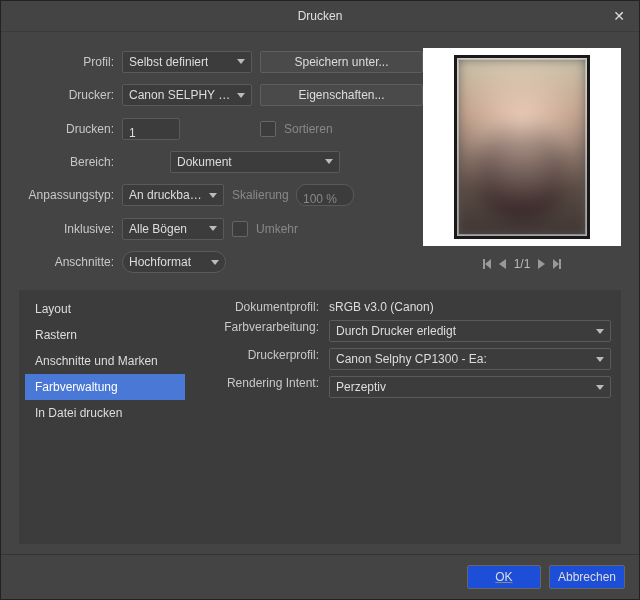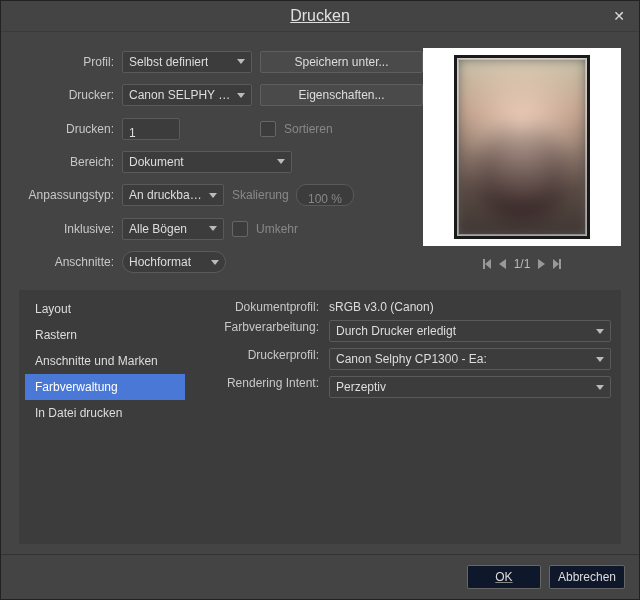--- a/index.html
+++ b/index.html
@@ -16,21 +16,21 @@
     box-sizing: border-box;
     display: flex; flex-direction: column;
   }
   .titlebar {
     height: 30px; line-height: 30px;
     background: #444444;
     position: relative; text-align: center;
     flex: 0 0 auto;
     border-bottom: 1px solid #3a3a3a;
   }
-  .titlebar .title { color: #e0e0e0; font-size: 16px; text-decoration: underline; }
+  .titlebar .title { color: #e0e0e0; font-size: 12px; }
   .titlebar .close {
     position: absolute; right: 0; top: 0;
     width: 40px; height: 30px; line-height: 30px;
     text-align: center; color: #ddd; font-size: 14px;
     cursor: pointer;
   }
   .body {
     flex: 1 1 auto;
     padding: 16px 18px 10px 18px;
     display: flex; flex-direction: column;
@@ -153,21 +153,21 @@
   .static { color: #ddd; }
 
   .footer {
     height: 44px; flex: 0 0 44px;
     border-top: 1px solid #333;
     display: flex; align-items: center; justify-content: flex-end;
     padding: 0 14px; gap: 8px;
   }
   .footer .btn {
     min-width: 74px; height: 24px; line-height: 22px;
-    background: #0f172a; border: 1px solid #666;
+    background: #1d4ed8; border: 1px solid #666;
   }
 </style>
 </head>
 <body>
 
 <div class="window">
 
   <div class="titlebar">
     <span class="title">Drucken</span>
     <div class="close">
@@ -198,33 +198,33 @@
         <div class="lbl">Drucken:</div>
         <div class="input" style="grid-column:2; width:58px;">
           <input value="1" style="">
         </div>
         <div class="chkwrap">
           <span class="checkbox"></span>
           <span class="chklabel">Sortieren</span>
         </div>
 
         <div class="lbl">Bereich:</div>
-        <div class="select row2" style="grid-column:2 / span 2; width:170px;">
+        <div class="select row2" style="grid-column:2 / span 2; width:170px;margin-left:48px;">
           <span class="txt">Dokument</span>
           <span class="caret"></span>
         </div>
 
         <div class="lbl">Anpassungstyp:</div>
         <div class="row2">
           <div class="select" style="width:102px;">
             <span class="txt">An druckbaren</span>
             <span class="caret"></span>
           </div>
           <span class="chklabel" style="overflow:hidden;max-width:56px;">Skalierung</span>
-          <div class="input stub disabled-input" style="width:58px;text-align:center;border-radius:10px;">
+          <div class="input stub disabled-input" style="width:58px;border-radius:10px;">
             <span>100 %</span>
           </div>
         </div>
 
         <div class="lbl">Inklusive:</div>
         <div class="row2">
           <div class="select" style="width:102px;">
             <span class="txt">Alle Bögen</span>
             <span class="caret"></span>
           </div>

